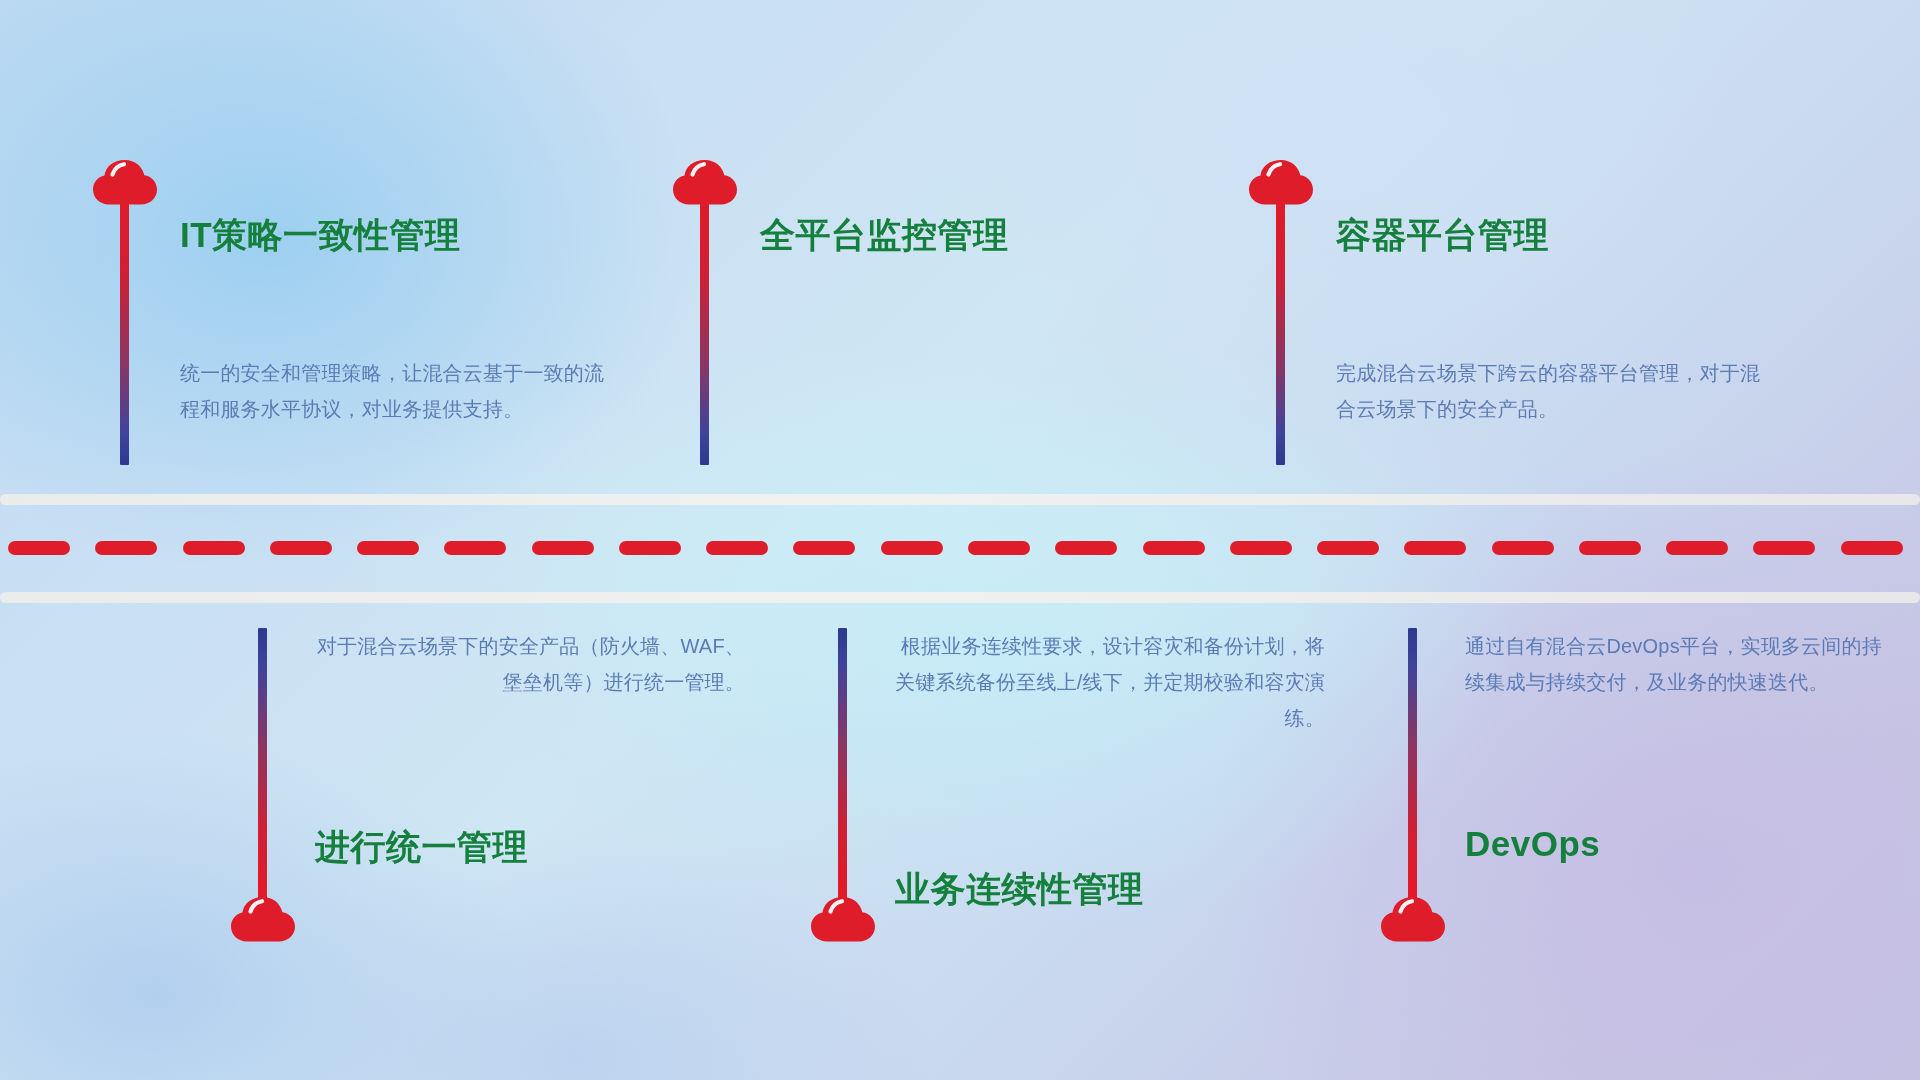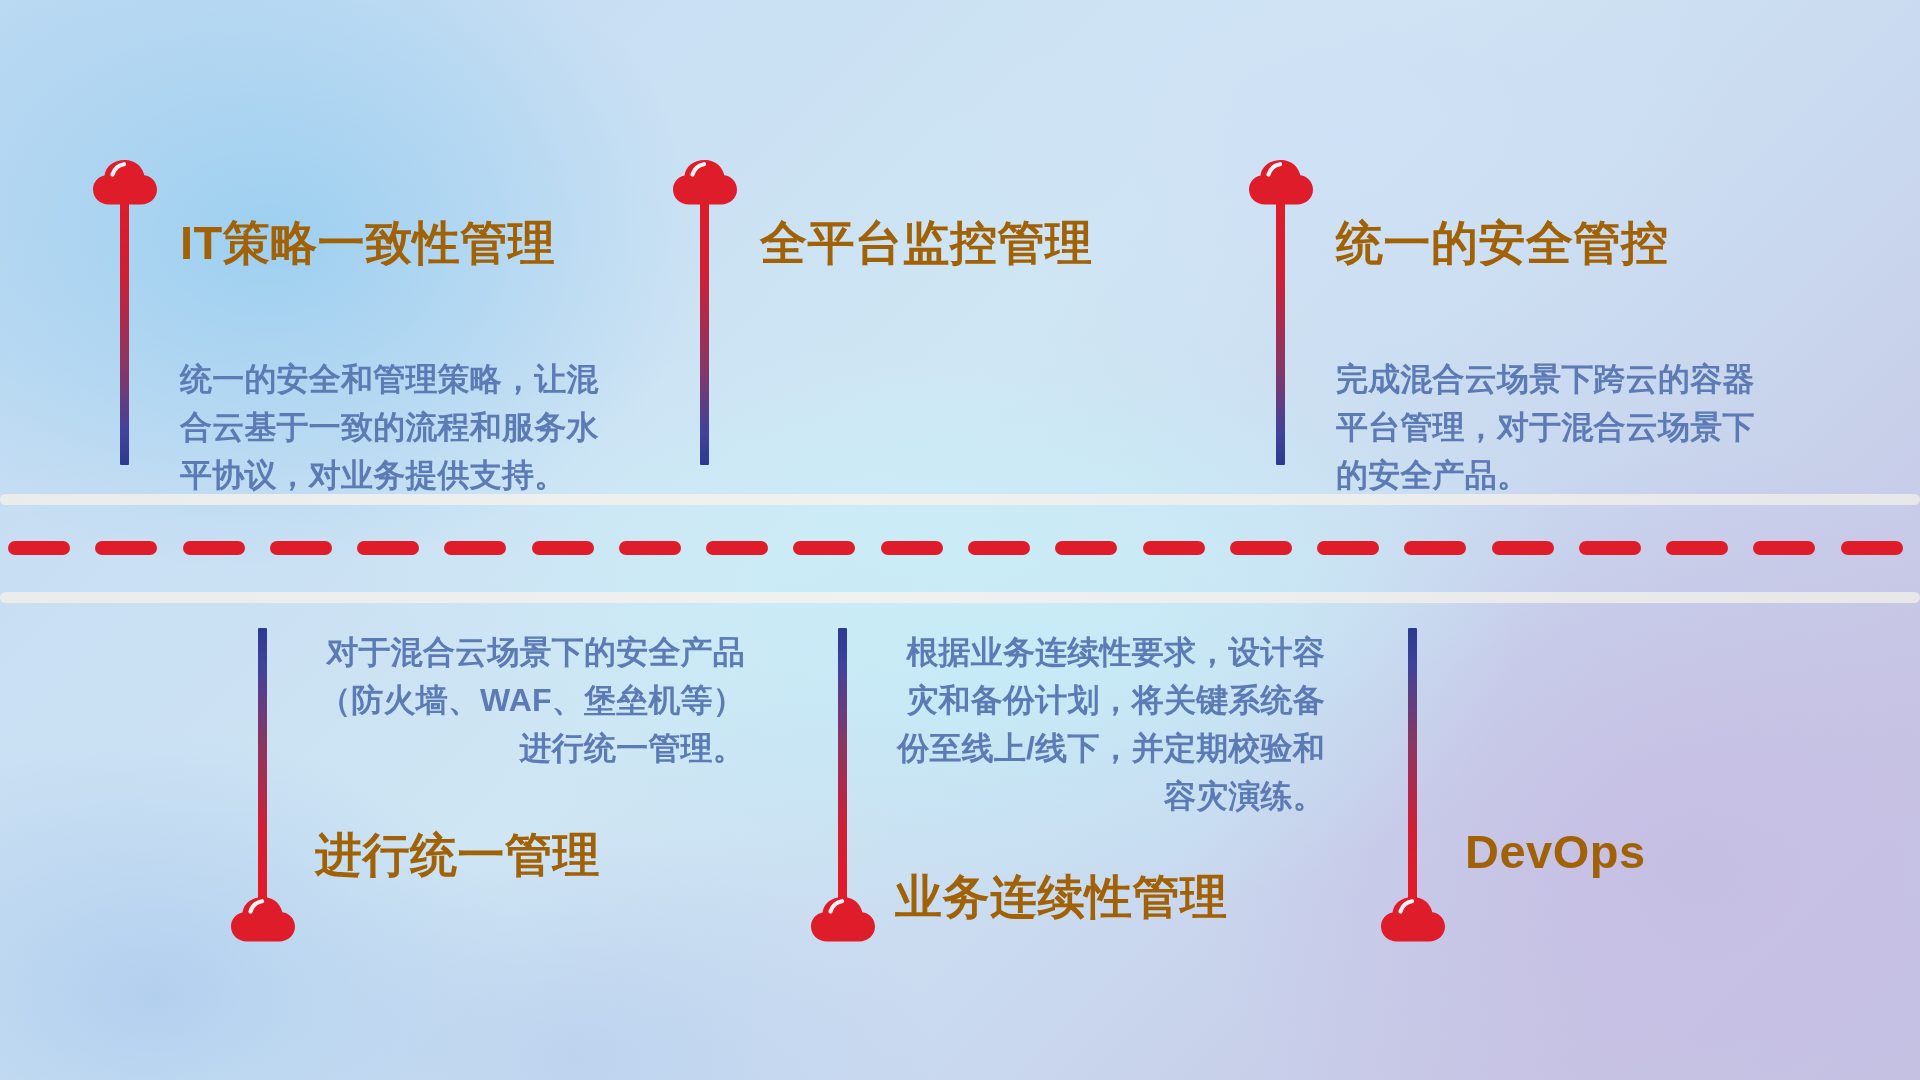--- a/index.html
+++ b/index.html
@@ -54,34 +54,33 @@
   
   .cloud {
     position: absolute;
     width: 66px;
     height: 50px;
   }
   .cloud svg { display: block; width: 100%; height: 100%; }
 
   .heading {
     position: absolute;
-    font-size: 47px;
+    font-size: 35px;
     font-weight: bold;
-    color: #a16207;
+    color: #15803d;
     letter-spacing: 0.5px;
     white-space: nowrap;
   }
   .body-text {
     position: absolute;
-    font-size: 32px;
-    line-height: 48px;
+    font-size: 20px;
+    line-height: 36px;
     color: #5c7bb5;
     width: 430px;
     letter-spacing: 0.2px;
-    font-weight: bold;
   }
 
   
   .road-line {
     position: absolute;
     left: 0;
     width: 1920px;
     height: 11px;
     border-radius: 6px;
     background: linear-gradient(to right, rgba(236,237,236,0.96) 0%, rgba(240,241,239,0.98) 45%, rgba(233,232,234,0.95) 100%);
@@ -128,21 +127,21 @@
   <div class="pin pin-top" style="left:700px; top:200px; height:265px;"></div>
   <div class="heading" style="left:760px; top:212px;">全平台监控管理</div>
 
   <div class="cloud" style="left:1248px; top:158px;">
     <svg viewBox="0 0 66 50" xmlns="http://www.w3.org/2000/svg">
       <path d="M33 2 C21 2 13.5 9 12.5 17.5 C5.5 19 1 24.5 1 31.5 C1 40 8 46.5 17 46.5 L49 46.5 C58 46.5 65 40 65 31.8 C65 24 59.5 18 52.3 17.2 C50.5 8.5 42.8 2 33 2 Z" fill="#de1c2a"></path>
       <path d="M20.5 16.5 C22.5 10.5 27 7 32 6.2" stroke="#ffffff" stroke-width="4.2" stroke-linecap="round" fill="none" opacity="0.95"></path>
     </svg>
   </div>
   <div class="pin pin-top" style="left:1276px; top:200px; height:265px;"></div>
-  <div class="heading" style="left:1336px; top:212px;">统一的安全管控</div>
+  <div class="heading" style="left:1336px; top:212px;">容器平台管理</div>
   <div class="body-text" style="left:1336px; top:355px;">完成混合云场景下跨云的容器平台管理，对于混合云场景下的安全产品。</div>
 
   <div class="road-line" style="top:494px;"></div>
   <div class="road-dash" style="top:541px;" id="road-dash">
       <div class="dash" style="left: 8px; background: rgb(222, 28, 42);"></div>
       <div class="dash" style="left: 95px; background: rgb(222, 28, 42);"></div>
       <div class="dash" style="left: 183px; background: rgb(222, 28, 42);"></div>
       <div class="dash" style="left: 270px; background: rgb(222, 28, 42);"></div>
       <div class="dash" style="left: 357px; background: rgb(222, 28, 42);"></div>
       <div class="dash" style="left: 444px; background: rgb(222, 28, 42);"></div>
@@ -179,20 +178,21 @@
   <div class="body-text" style="left:895px; top:628px;text-align:right;">根据业务连续性要求，设计容灾和备份计划，将关键系统备份至线上/线下，并定期校验和容灾演练。</div>
   <div class="heading" style="left:895px; top:824px;margin-top:42px;">业务连续性管理</div>
   <div class="cloud" style="left:810px; top:895px;">
     <svg viewBox="0 0 66 50" xmlns="http://www.w3.org/2000/svg">
       <path d="M33 2 C21 2 13.5 9 12.5 17.5 C5.5 19 1 24.5 1 31.5 C1 40 8 46.5 17 46.5 L49 46.5 C58 46.5 65 40 65 31.8 C65 24 59.5 18 52.3 17.2 C50.5 8.5 42.8 2 33 2 Z" fill="#de1c2a"></path>
       <path d="M20.5 16.5 C22.5 10.5 27 7 32 6.2" stroke="#ffffff" stroke-width="4.2" stroke-linecap="round" fill="none" opacity="0.95"></path>
     </svg>
   </div>
 
   <div class="pin pin-bottom" style="left:1408px; top:628px; height:272px;"></div>
+  <div class="body-text" style="left:1465px; top:628px;">通过自有混合云DevOps平台，实现多云间的持续集成与持续交付，及业务的快速迭代。</div>
   <div class="heading" style="left:1465px; top:824px;">DevOps</div>
   <div class="cloud" style="left:1380px; top:895px;">
     <svg viewBox="0 0 66 50" xmlns="http://www.w3.org/2000/svg">
       <path d="M33 2 C21 2 13.5 9 12.5 17.5 C5.5 19 1 24.5 1 31.5 C1 40 8 46.5 17 46.5 L49 46.5 C58 46.5 65 40 65 31.8 C65 24 59.5 18 52.3 17.2 C50.5 8.5 42.8 2 33 2 Z" fill="#de1c2a"></path>
       <path d="M20.5 16.5 C22.5 10.5 27 7 32 6.2" stroke="#ffffff" stroke-width="4.2" stroke-linecap="round" fill="none" opacity="0.95"></path>
     </svg>
   </div>
 
 </div>
 

